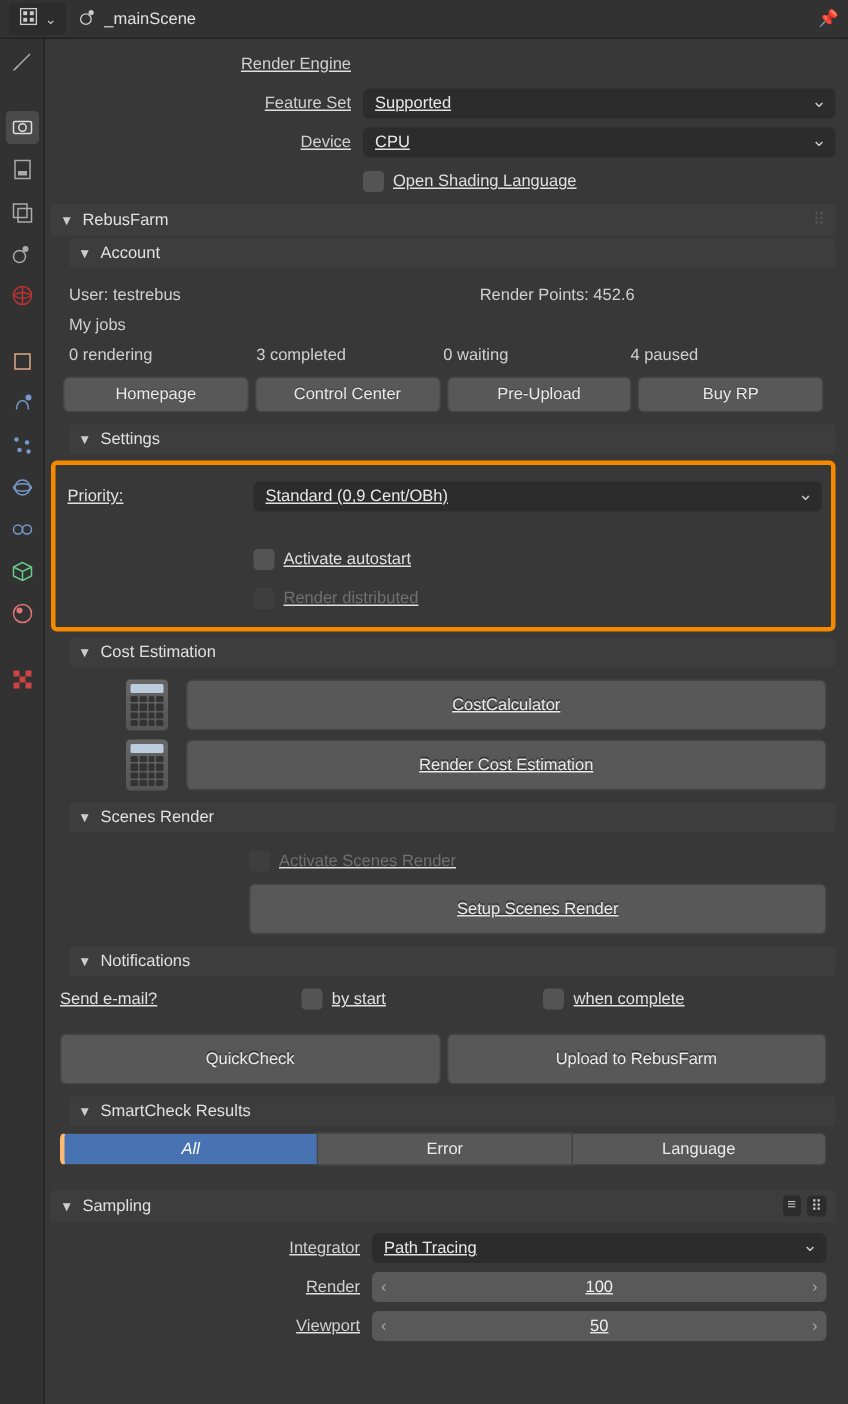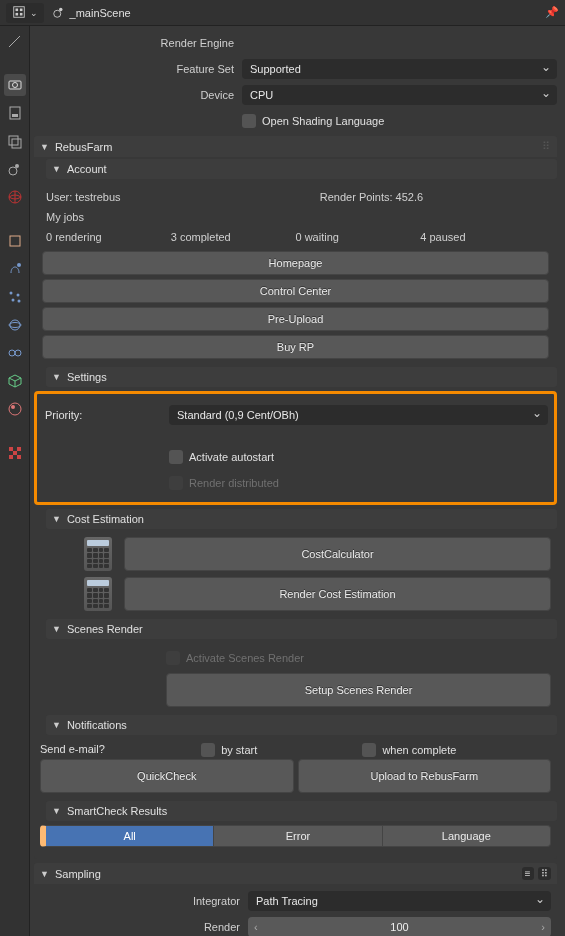--- a/index.html
+++ b/index.html
@@ -7,21 +7,21 @@
   .header-bar { height: 26px; background: #323232; display: flex; align-items: center; padding: 0 6px; border-bottom: 1px solid #222; }
   .header-dropdown { background: #2c2c2c; border-radius: 3px; padding: 2px 6px; display: flex; align-items: center; gap: 4px; margin-right: 8px; }
   .scene-name { color: #e0e0e0; margin-left: 4px; }
   .pin-icon { margin-left: auto; color: #888; }
   .main-area { display: flex; height: calc(100% - 26px); }
   .tab-strip { width: 30px; background: #323232; border-right: 1px solid #222; display: flex; flex-direction: column; align-items: center; padding-top: 4px; gap: 6px; }
   .tab-icon { width: 22px; height: 22px; display: flex; align-items: center; justify-content: center; color: #aaa; cursor: pointer; border-radius: 3px; }
   .tab-icon.active { background: #4a4a4a; color: #d5d5d5; }
   .tab-icon svg { width: 16px; height: 16px; }
   .content { flex: 1; background: #383838; overflow-y: auto; padding: 6px 8px 6px 4px; }
-  .row { display: flex; align-items: center; margin-bottom: 4px; min-height: 22px; }
+  .row { display: flex; align-items: center; margin-bottom: 4px; min-height: 22px; text-decoration: underline; }
   .label-col { width: 208px; text-align: right; padding-right: 8px; color: #d0d0d0; }
   .field-col { flex: 1; }
   .dropdown { background: #2c2c2c; border-radius: 4px; padding: 4px 8px; display: flex; align-items: center; color: #e8e8e8; cursor: pointer; position: relative; height: 20px; }
   .dropdown::after { content: "⌄"; position: absolute; right: 6px; color: #ccc; font-size: 12px; top: 1px; }
   .checkbox-row { display: flex; align-items: center; }
   .checkbox { width: 14px; height: 14px; background: #545454; border-radius: 3px; margin-right: 6px; display: inline-block; }
   .checkbox.disabled { background: #3e3e3e; }
   .panel-header { display: flex; align-items: center; padding: 4px 6px; color: #e0e0e0; cursor: pointer; background: #3d3d3d; border-radius: 3px 3px 0 0; margin-top: 4px; }
   .panel-header .disclosure { margin-right: 6px; font-size: 9px; color: #ccc; }
   .panel-header .drag { margin-left: auto; color: #555; letter-spacing: 1px; }
@@ -34,27 +34,27 @@
   .flex-row { display: flex; gap: 4px; }
   .btn { flex: 1; background: #585858; border-radius: 4px; padding: 5px 0; text-align: center; color: #eaeaea; cursor: pointer; text-shadow: 0 -1px 0 #333; border: 1px solid #444; }
   .btn-big { padding: 10px 0; }
   .btn-full { width: 100%; }
   .highlight-box { border: 3px solid #f58a00; border-radius: 4px; padding: 10px 6px 8px 6px; margin: 4px 0; background: #383838; }
   .calc-icon { width: 28px; height: 34px; background: linear-gradient(#666,#555); border-radius: 3px; display: flex; flex-direction: column; padding: 3px; gap: 2px; margin-left: 44px; }
   .calc-screen { height: 6px; background: #bcd; border-radius: 1px; }
   .calc-grid { flex:1; display:grid; grid-template-columns: repeat(4,1fr); grid-template-rows: repeat(4,1fr); gap:1px; }
   .calc-grid div { background:#333; border-radius:1px; }
   .cost-row { display: flex; align-items: center; gap: 12px; margin-bottom: 6px; }
-  .cost-row .btn { margin-left: 0; }
+  .cost-row .btn { margin-left: 0; text-decoration: underline; }
   .num-field { background: #595959; border-radius: 4px; text-align: center; padding: 3px 0; color: #eee; position: relative; height: 20px; line-height: 14px;}
   .num-field::before { content:"‹"; position:absolute; left:6px; color:#aaa;}
   .num-field::after { content:"›"; position:absolute; right:6px; color:#aaa;}
   .seg { display: flex; gap: 0; }
   .seg .seg-btn { flex:1; background: #585858; padding: 4px 0; text-align:center; cursor:pointer; border: 1px solid #444; border-left:none; color:#eaeaea;}
-  .seg .seg-btn:first-child { border-left:6px solid #fdba74; border-radius: 4px 0 0 4px;}
+  .seg .seg-btn:first-child { border-left:3px solid #fdba74; border-radius: 4px 0 0 4px; font-style: italic;}
   .seg .seg-btn:last-child { border-radius: 0 4px 4px 0;}
   .seg .seg-btn.active { background: #4773b3; color: #fff; }
   .icon-small svg { width:14px; height:14px; }
   .muted { color: #707070; }
   .panel-options { margin-left:auto; display:flex; gap:4px; color:#ccc; }
   .panel-options span { background:#2c2c2c; border-radius:3px; padding:1px 3px; font-size:10px;}
 </style>
 </head>
 <body>
 
@@ -220,21 +220,21 @@
         </div>
         <div class="stat-row">
           <span>My jobs</span>
         </div>
         <div class="stat-row">
           <span>0 rendering</span>
           <span>3 completed</span>
           <span>0 waiting</span>
           <span>4 paused</span>
         </div>
-        <div class="flex-row" style="padding:4px 2px 0 2px;flex-direction:column;">
+        <div class="flex-row" style="padding:4px 2px 0 2px;">
           <div class="btn">Homepage</div>
           <div class="btn">Control Center</div>
           <div class="btn">Pre-Upload</div>
           <div class="btn">Buy RP</div>
         </div>
       </div>
 
       <div class="subpanel-header">
         <span class="disclosure">▼</span>
         <span>Settings</span>
@@ -335,21 +335,21 @@
             <div class="btn btn-big btn-full">Setup Scenes Render</div>
           </div>
         </div>
       </div>
 
       <div class="subpanel-header">
         <span class="disclosure">▼</span>
         <span>Notifications</span>
       </div>
       <div class="subpanel-body">
-        <div class="flex-row" style="margin-bottom:2px;">
+        <div class="flex-row" style="align-items:center; margin-bottom:16px;text-decoration:underline;">
           <span style="flex:1">Send e-mail?</span>
           <div style="flex:1" class="checkbox-row">
             <span class="checkbox"></span>
             <span>by start</span>
           </div>
           <div style="flex:1.2" class="checkbox-row">
             <span class="checkbox"></span>
             <span>when complete</span>
           </div>
         </div>

